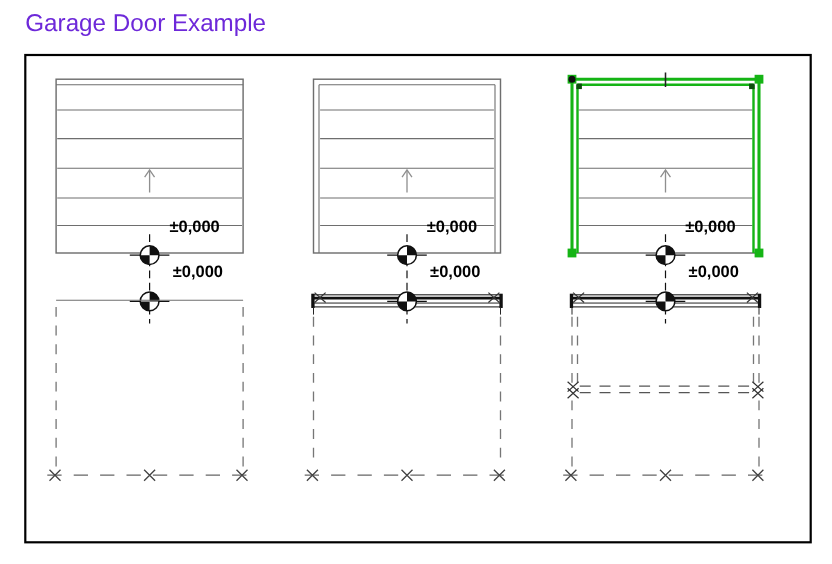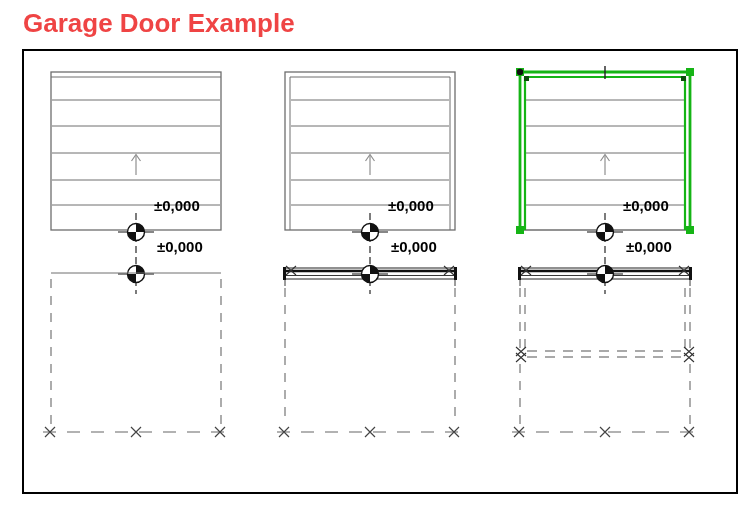--- a/index.html
+++ b/index.html
@@ -2,21 +2,21 @@
 <html style="--selection-green: #15b415; --selection-green-dark: #0c4d0c; --drawing-gray: #6e6e6e; --dash-gray: #767676;"><head>
 <meta charset="utf-8">
 <style>
   html,body{margin:0;padding:0;background:#ffffff;}
   .page{
     position:relative;width:756px;height:513px;background:#fff;
     font-family:"Liberation Sans",sans-serif;overflow:hidden;
   }
   .title{
     position:absolute;left:23px;top:8px;
-    font-size:26px;font-weight:bold;color:#ef4444;letter-spacing:0px;
+    font-size:22px;font-weight:normal;color:#6d28d9;letter-spacing:0px;
     white-space:nowrap;
   }
   .example-frame{
     position:absolute;left:22px;top:49px;width:712px;height:441px;
     border:2px solid #000;background:#fff;
   }
   .drawing{position:absolute;top:11px;width:200px;height:385px;}
   .drawing.d1{left:12px;}
   .drawing.d2{left:246px;}
   .drawing.d3{left:481px;}

